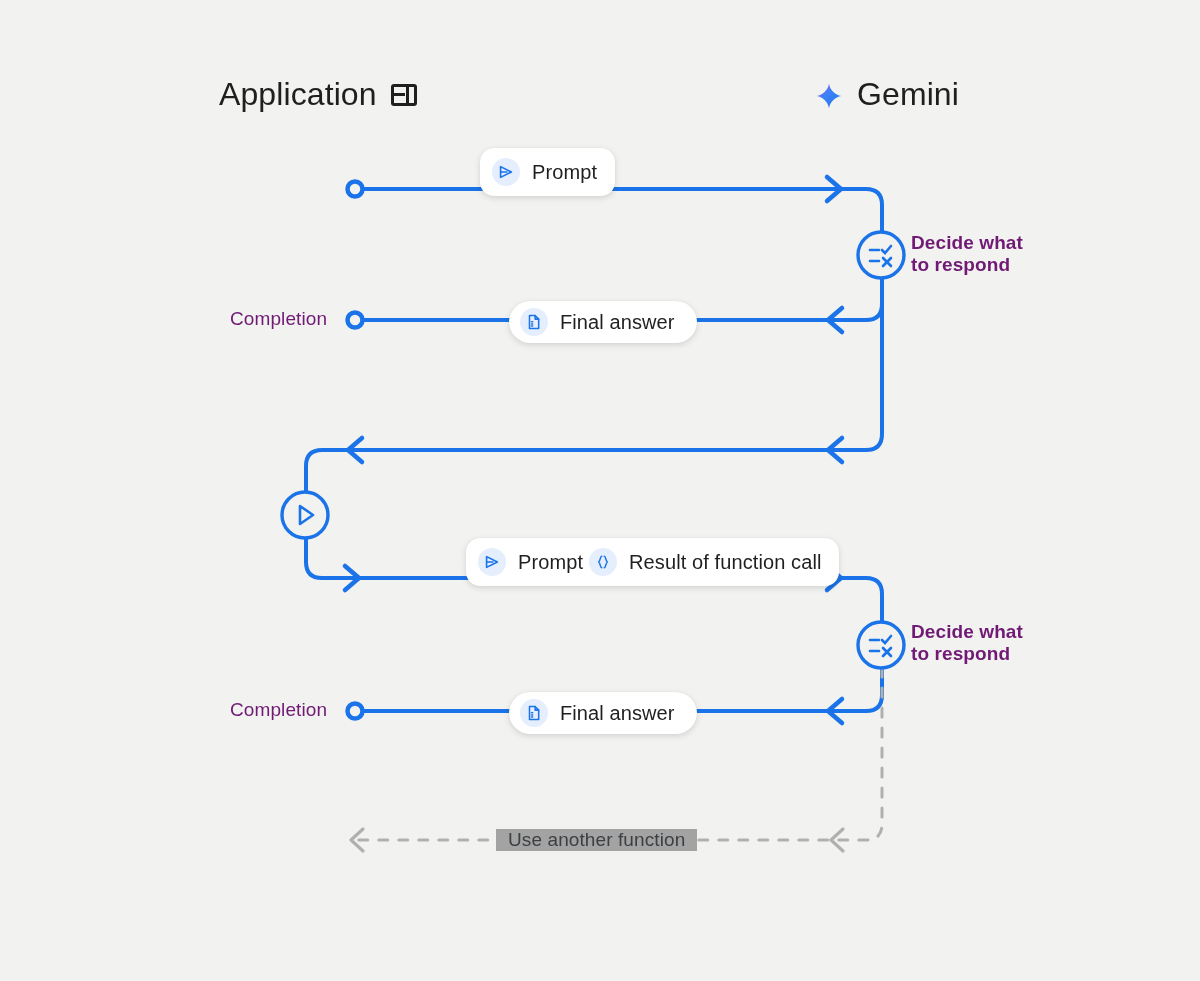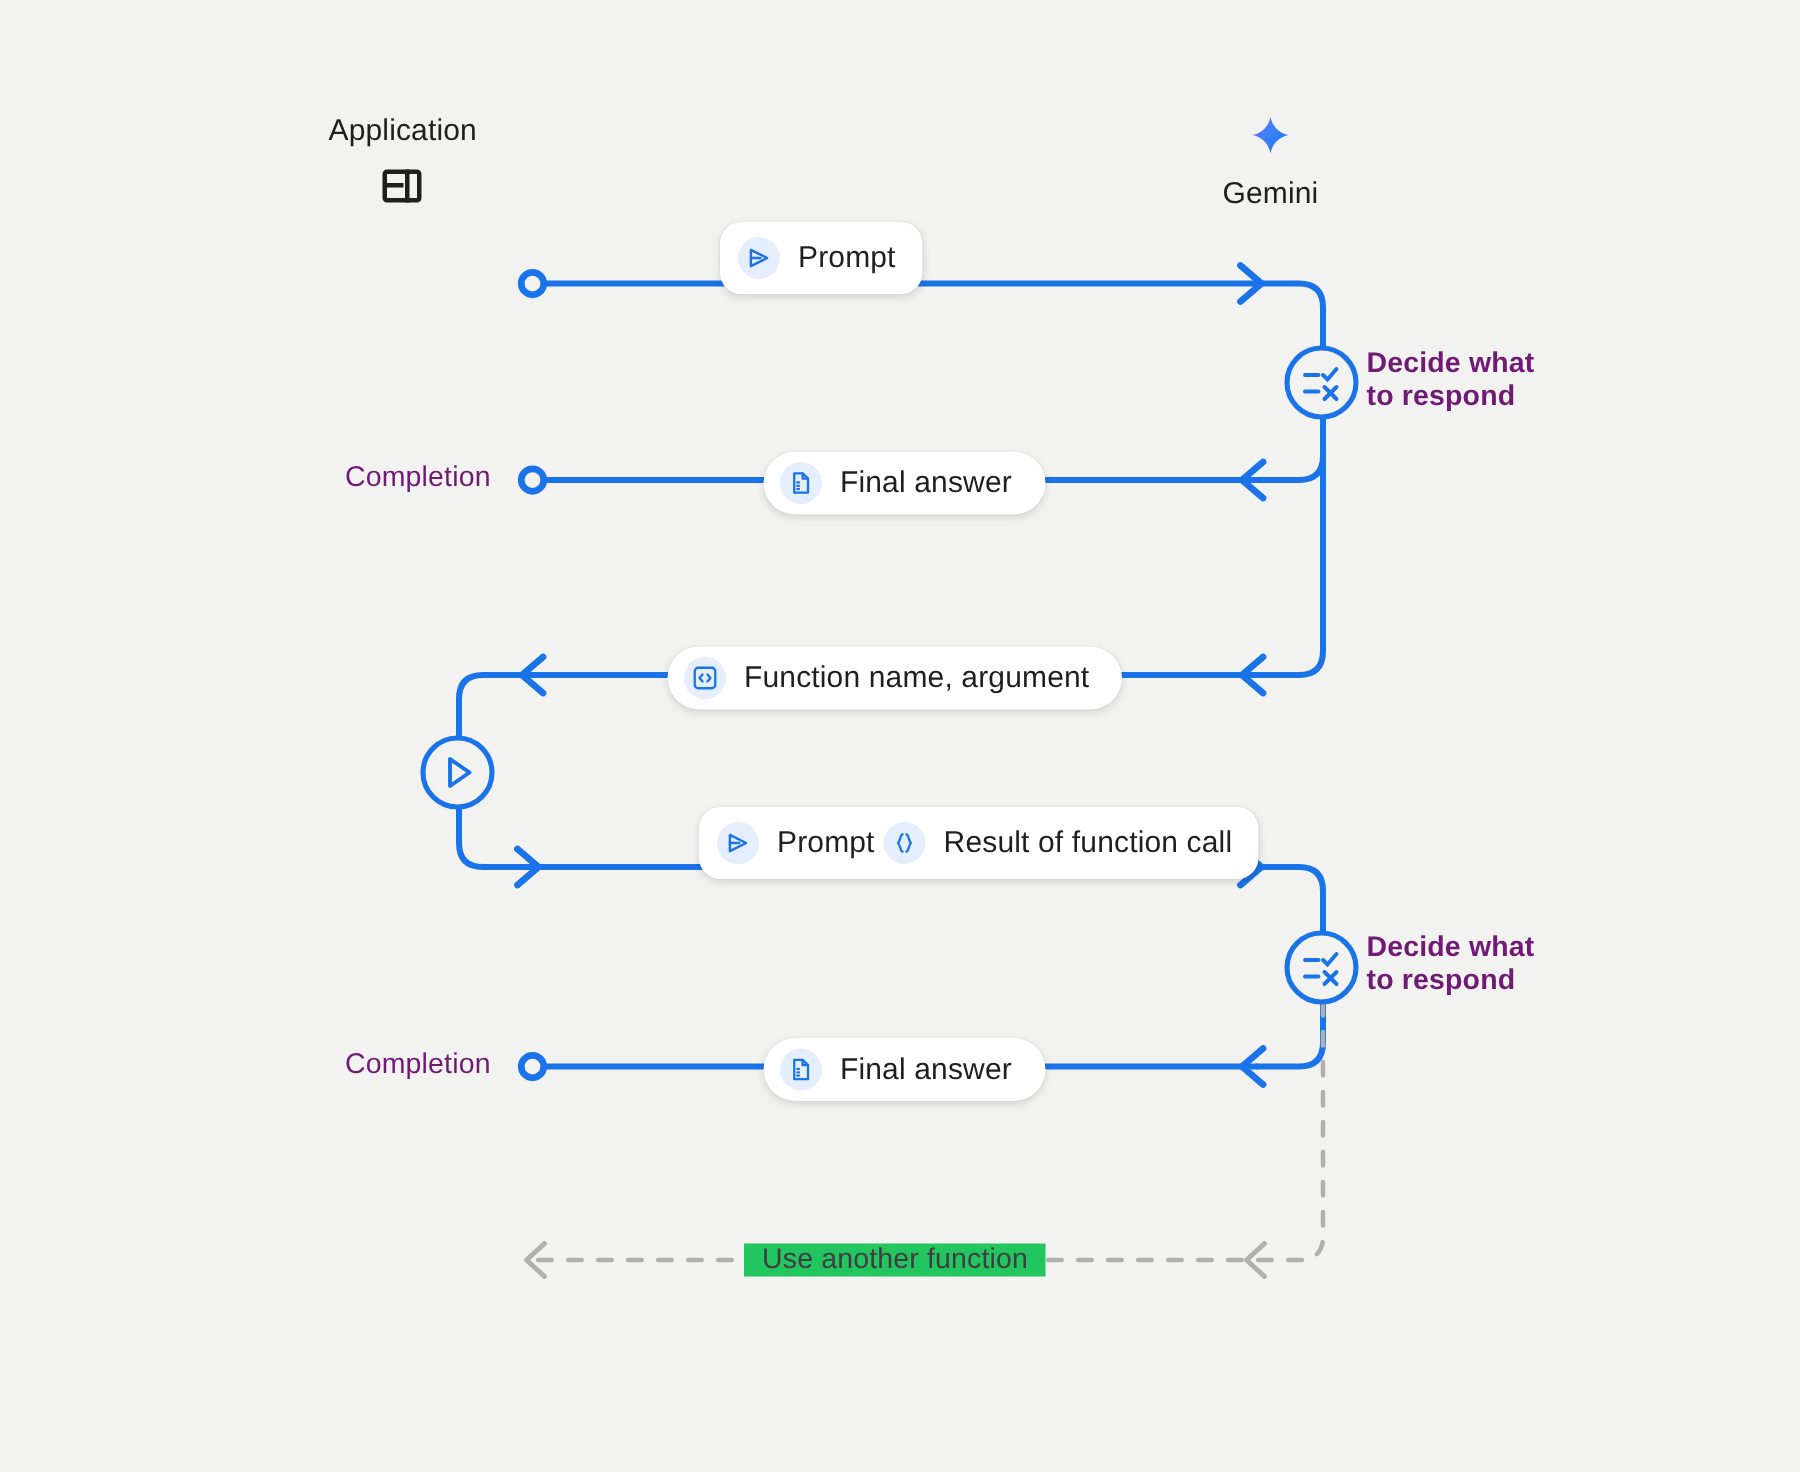--- a/index.html
+++ b/index.html
@@ -13,23 +13,22 @@
   }
   #stage{position:absolute;left:0;top:0;width:1200px;height:981px;}
 
   
   svg#wires{position:absolute;left:0;top:0;width:1200px;height:981px;}
 
   
   .col-head{
     position:absolute;
     display:flex;align-items:center;gap:14px;
-    font-size:20px;color:#1f1f1f;letter-spacing:.1px;
+    font-size:32px;color:#1f1f1f;letter-spacing:.1px;
     white-space:nowrap;
-    flex-direction:column;
   }
   #head-app{left:219px;top:76px;}
   #head-gem{left:815px;top:76px;}
 
   .app-icon{
     width:26px;height:22px;position:relative;display:inline-block;
     border:3px solid #1f1f1f;border-radius:3px;box-sizing:border-box;
   }
   .app-icon::before{
     content:"";position:absolute;left:0;right:9px;top:6px;height:3px;background:#1f1f1f;
@@ -61,21 +60,21 @@
   .bi svg{display:block;}
 
   
   .side-label{
     position:absolute;color:#701a75;font-size:19px;line-height:1.18;
     white-space:nowrap;font-weight:600;letter-spacing:.1px;
   }
   .side-label.plain{font-weight:400;}
   .dash-label{
     position:absolute;color:#3c4043;font-size:19px;white-space:nowrap;
-    background:#22c55e;padding:0 12px;letter-spacing:.1px;
+    background:#a3a3a3;padding:0 12px;letter-spacing:.1px;
   }
 
   
   #card-1{left:480px;top:148px;}
   #card-2{left:466px;top:538px;}
   #pill-fa1{left:509px;top:301px;}
   #pill-fn {left:445px;top:431px;}
   #pill-fa2{left:509px;top:692px;}
 
   #lbl-decide-1{left:911px;top:232px;}
@@ -237,32 +236,20 @@
           <polyline points="11.2,2.8 11.2,6.8 15.2,6.8"></polyline>
           <line x1="7.3" y1="9.6" x2="8.5" y2="9.6"></line>
           <line x1="7.3" y1="12.1" x2="8.5" y2="12.1"></line>
           <line x1="7.3" y1="14.5" x2="8.5" y2="14.5"></line>
         </svg>
       </span>
       <span class="blabel">Final answer</span>
     </div>
   </div>
 
-  <div class="bubble pill" id="pill-fn">
-    <div class="brow">
-      <span class="bi">
-        <svg viewBox="0 0 20 20" width="18" height="18" fill="none" stroke="#1a73e8" stroke-width="1.7">
-          <rect x="2.4" y="2.4" width="15.2" height="15.2" rx="2.6"></rect>
-          <polyline points="8.2,7.4 5.9,10 8.2,12.6" stroke-linecap="round" stroke-linejoin="round"></polyline>
-          <polyline points="11.8,7.4 14.1,10 11.8,12.6" stroke-linecap="round" stroke-linejoin="round"></polyline>
-        </svg>
-      </span>
-      <span class="blabel">Function name,  argument</span>
-    </div>
-  </div>
 
   <div class="bubble" id="card-2">
     <div class="brow">
       <span class="bi">
         <svg viewBox="0 0 20 20" width="18" height="18" fill="none" stroke="#1a73e8" stroke-width="1.8" stroke-linejoin="round">
           <path d="M4 4 L16 10 L4 16 Z"></path>
           <line x1="4" y1="10" x2="11" y2="10" stroke-linecap="round"></line>
         </svg>
       </span>
       <span class="blabel">Prompt</span>

